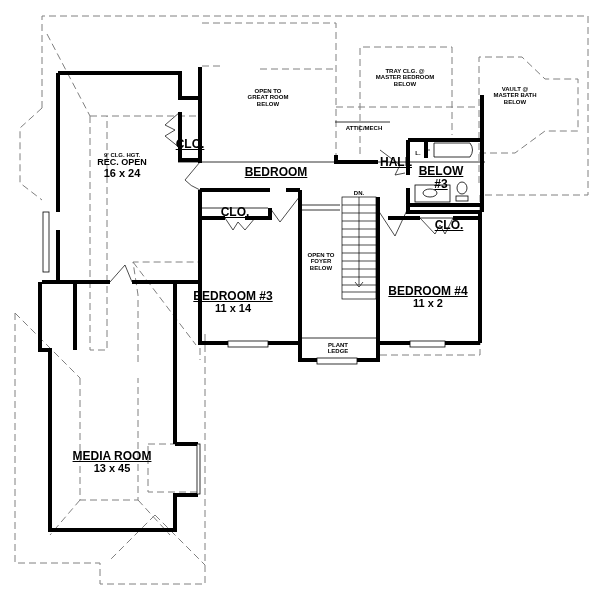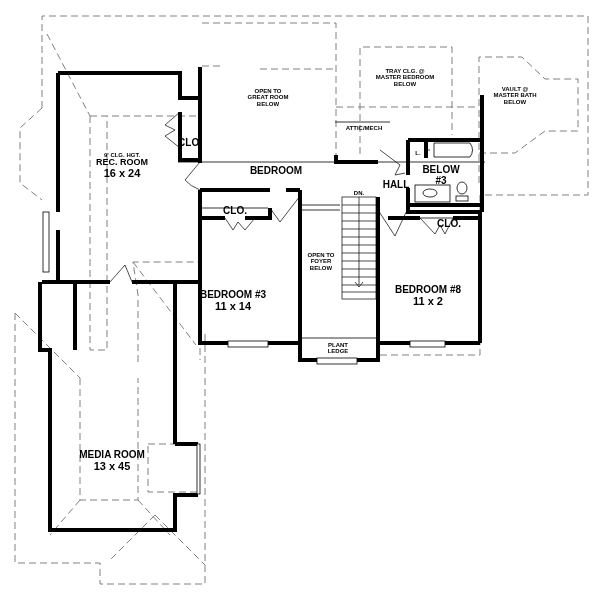--- a/index.html
+++ b/index.html
@@ -1,21 +1,21 @@
 <!DOCTYPE html>
 <html><head>
   <meta charset="utf-8">
   <style>
     html, body { margin: 0; padding: 0; background: #ffffff; }
     body { width: 600px; height: 600px; position: relative; overflow: hidden; font-family: "Liberation Sans", sans-serif; }
     svg#plan { position: absolute; left: 0; top: 0; }
     .lbl { position: absolute; text-align: center; font-family: "Liberation Sans", sans-serif; font-weight: bold; color: #000; line-height: 1.05; white-space: nowrap; transform: translateX(-50%); }
     .lbl .t { display: block; }
     .xs { font-size: 6px; }
-    .sm { font-size: 10px; }
+    .sm { font-size: 12px; text-decoration: underline; }
     .md { font-size: 9px; }
     .lg { font-size: 11px; }
   </style>
 </head>
 <body>
 
 <svg id="plan" width="600" height="600" viewBox="0 0 600 600" xmlns="http://www.w3.org/2000/svg">
 
   <g fill="none" stroke="#808080" stroke-width="1" stroke-dasharray="7,4">
     <polyline points="42,108 42,16 588,16 588,195 480,195"></polyline>
@@ -150,37 +150,37 @@
 </div>
 
 <div class="lbl" style="left:515px; top:86px;">
   <span class="t xs">VAULT @</span>
   <span class="t xs">MASTER BATH</span>
   <span class="t xs">BELOW</span>
 </div>
 
 <div class="lbl" style="left:122px; top:152px;">
   <span class="t xs">9' CLG. HGT.</span>
-  <span class="t md">REC. ROOM</span>
+  <span class="t md">REC. OPEN</span>
   <span class="t lg">16 x 24</span>
 </div>
 
 <div class="lbl sm" style="left:190px; top:138px;">
   <span class="t">CLO.</span>
 </div>
 
 <div class="lbl xs" style="left:364px; top:125px;">
   <span class="t">ATTIC/MECH</span>
 </div>
 
 <div class="lbl sm" style="left:276px; top:166px;">
   <span class="t">BEDROOM</span>
 </div>
 
-<div class="lbl sm" style="left:396px; top:180px;">
+<div class="lbl sm" style="left:396px; top:156px;">
   <span class="t">HALL</span>
 </div>
 
 <div class="lbl xs" style="left:418px; top:150px;">
   <span class="t">L.</span>
 </div>
 
 <div class="lbl sm" style="left:441px; top:165px;">
   <span class="t">BELOW</span>
   <span class="t">#3</span>
@@ -203,21 +203,21 @@
   <span class="t">FOYER</span>
   <span class="t">BELOW</span>
 </div>
 
 <div class="lbl" style="left:233px; top:290px;">
   <span class="t sm">BEDROOM #3</span>
   <span class="t lg">11 x 14</span>
 </div>
 
 <div class="lbl" style="left:428px; top:285px;">
-  <span class="t sm">BEDROOM #8</span>
+  <span class="t sm">BEDROOM #4</span>
   <span class="t lg">11 x 2</span>
 </div>
 
 <div class="lbl xs" style="left:338px; top:342px;">
   <span class="t">PLANT</span>
   <span class="t">LEDGE</span>
 </div>
 
 <div class="lbl" style="left:112px; top:450px;">
   <span class="t sm">MEDIA ROOM</span>

